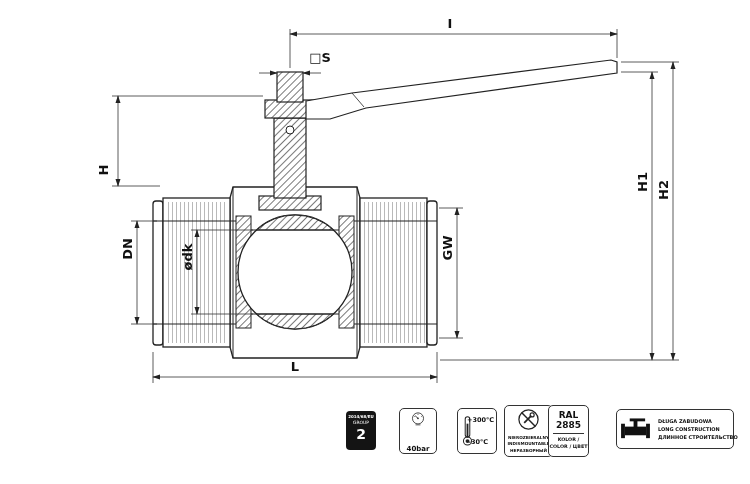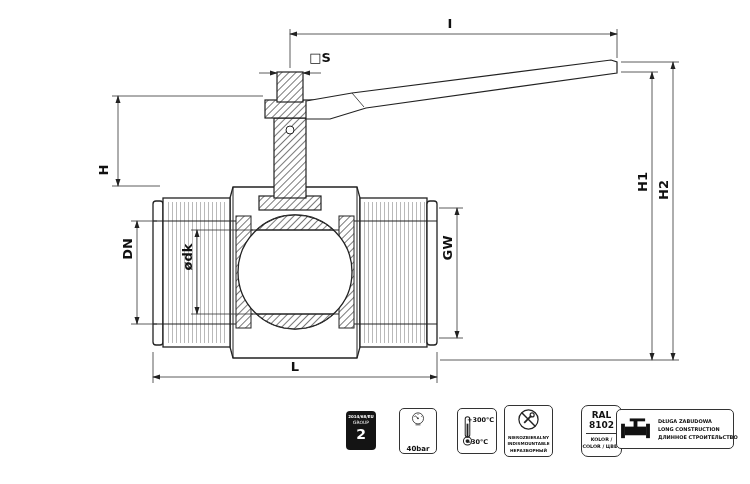--- a/index.html
+++ b/index.html
@@ -16,21 +16,21 @@
   .badge-pressure { left:399px; top:408px; width:38px; height:46px; display:flex; flex-direction:column; align-items:center; padding:2px 0 0; }
   .gauge-icon { width:26px; height:26px; }
   .pressure-value { font-size:7px; font-weight:bold; margin-top:18px; }
   .badge-temp { left:457px; top:408px; width:40px; height:46px; }
   .temp-icon { position:absolute; left:4px; top:5px; width:11px; height:34px; }
   .temp-max { position:absolute; right:2px; top:7px; font-size:6.5px; font-weight:bold; }
   .temp-min { position:absolute; right:8px; bottom:7px; font-size:6.5px; font-weight:bold; }
   .badge-mount { left:504px; top:405px; width:49px; height:52px; text-align:center; padding-top:2px; }
   .mount-icon { width:23px; height:23px; }
   .mount-line { font-size:4.2px; font-weight:bold; line-height:1.5; white-space:nowrap; }
-  .badge-ral { left:581px; top:405px; width:41px; height:52px; text-align:center; padding-top:4px;border-radius:7px; }
+  .badge-ral { left:548px; top:405px; width:41px; height:52px; text-align:center; padding-top:4px; }
   .ral-name,.ral-code { font-size:9px; font-weight:bold; line-height:1.15; }
   .ral-sep { border-top:1px solid #333; margin:2px 4px; }
   .ral-l1,.ral-l2 { font-size:4.8px; font-weight:bold; line-height:1.5; }
   .badge-construction { left:616px; top:409px; width:118px; height:40px; display:flex; align-items:center; padding:2px 4px; gap:4px; }
   .construction-icon { width:29px; height:25px; flex:0 0 auto; }
   .construction-sep { width:1px; align-self:stretch; background:#333; }
   .construction-text div { font-size:5px; font-weight:bold; line-height:1.6; white-space:nowrap; }
 </style>
 </head>
 <body>
@@ -207,21 +207,21 @@
         <circle cx="15.8" cy="7.2" r="2.1" fill="none" stroke="#222" stroke-width="1.2"></circle>
         <line x1="5" y1="5" x2="19" y2="19" stroke="#222" stroke-width="1.5"></line>
       </svg>
       <div class="mount-line">NIEROZBIERALNY</div>
       <div class="mount-line">INDISMOUNTABLE</div>
       <div class="mount-line">НЕРАЗБОРНЫЙ</div>
     </div>
 
     <div class="badge badge-box badge-ral">
       <div class="ral-name">RAL</div>
-      <div class="ral-code">8102</div>
+      <div class="ral-code">2885</div>
       <div class="ral-sep"></div>
       <div class="ral-l1">KOLOR /</div>
       <div class="ral-l2">COLOR / ЦВЕТ</div>
     </div>
 
     <div class="badge badge-box badge-construction">
       <svg class="construction-icon" viewBox="0 0 30 26">
         <rect x="0" y="7" width="4" height="15" fill="#111"></rect>
         <rect x="26" y="7" width="4" height="15" fill="#111"></rect>
         <rect x="4" y="10" width="22" height="9" fill="#111"></rect>

